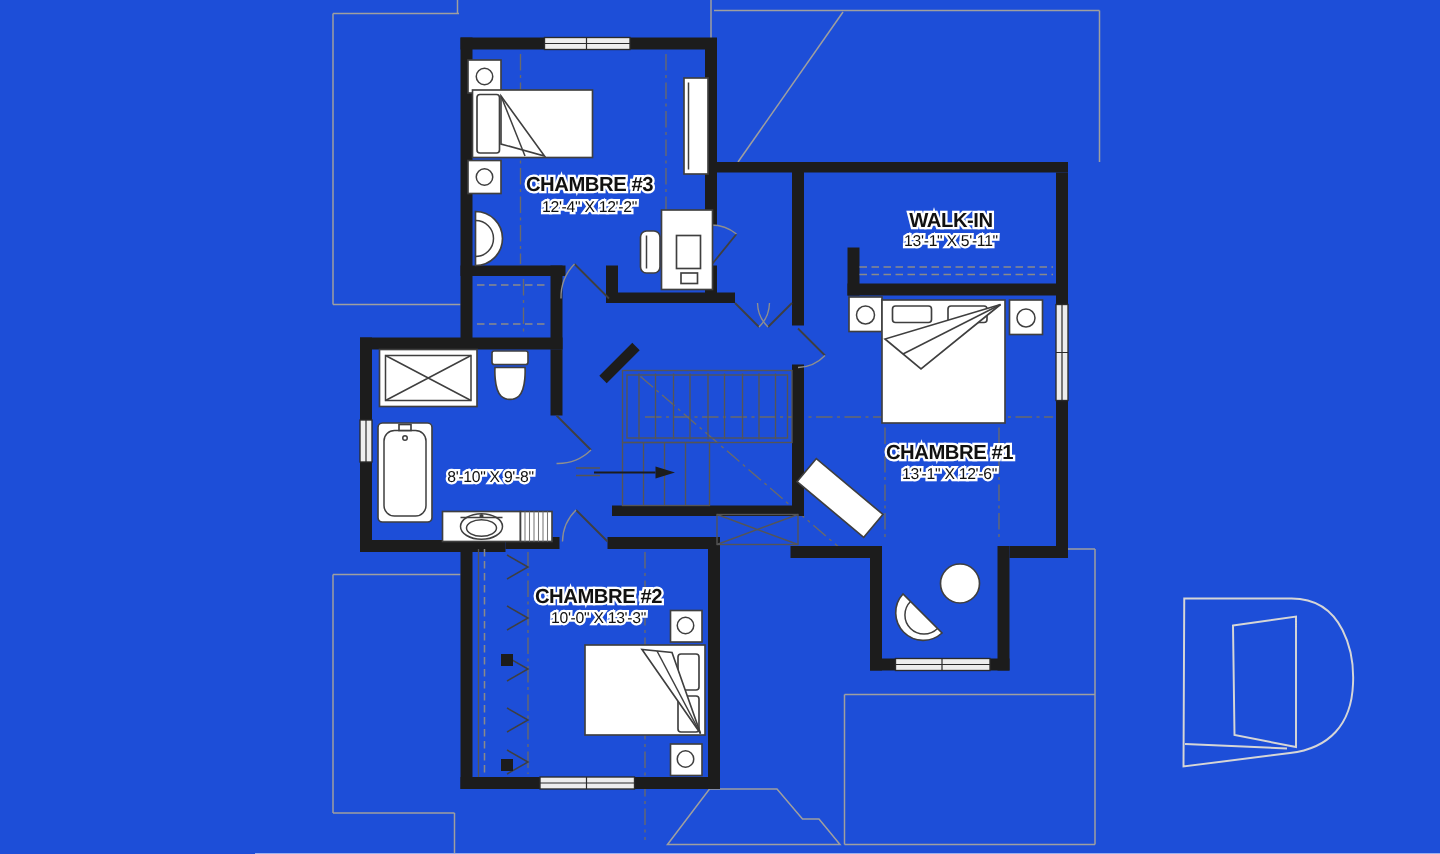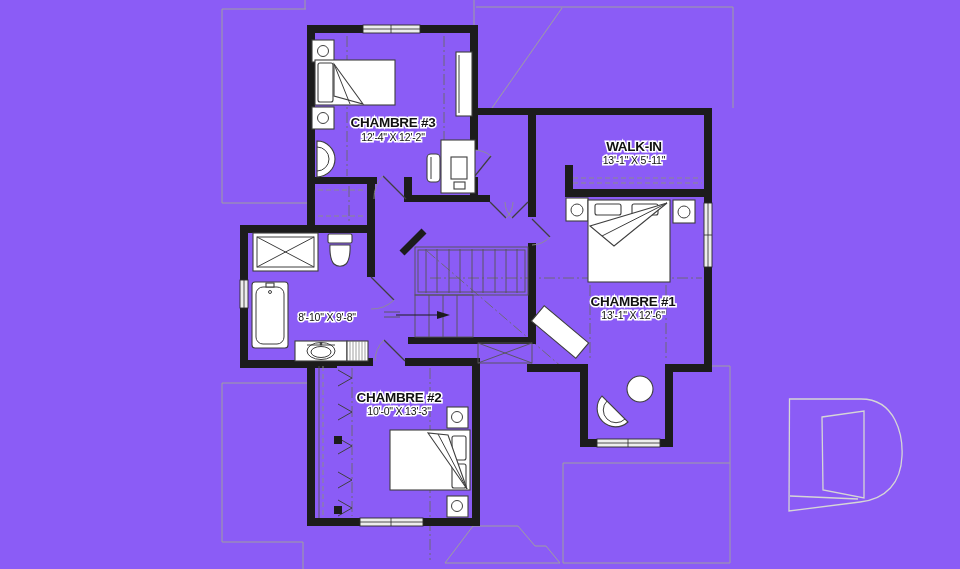--- a/index.html
+++ b/index.html
@@ -1,16 +1,16 @@
 <!DOCTYPE html>
 <html><head>
 <meta charset="utf-8">
 <style>
   html,body{margin:0;padding:0;background:#fff;}
-  #stage{position:relative;width:960px;height:569px;background:#8b5cf6;overflow:hidden;
+  #stage{position:relative;width:960px;height:569px;background:#1d4ed8;overflow:hidden;
          font-family:"Liberation Sans",sans-serif;}
   svg{position:absolute;left:0;top:0;}
   .wall{fill:#1c1c1c;stroke:none;}
   .roof{stroke:#9f9f9f;stroke-width:1;fill:none;}
   .furn{stroke:#3f3f3f;stroke-width:1.1;fill:#fff;}
   .furnln{stroke:#3f3f3f;stroke-width:1;fill:none;}
   .thin{stroke:#555;stroke-width:0.9;fill:none;}
   .dashdot{stroke:#6a6a6a;stroke-width:0.9;fill:none;stroke-dasharray:11 3 2 3;}
   .dashed{stroke:#8a8a8a;stroke-width:1;fill:none;stroke-dasharray:5 3;}
   .arc{stroke:#8f8f8f;stroke-width:0.9;fill:none;}

